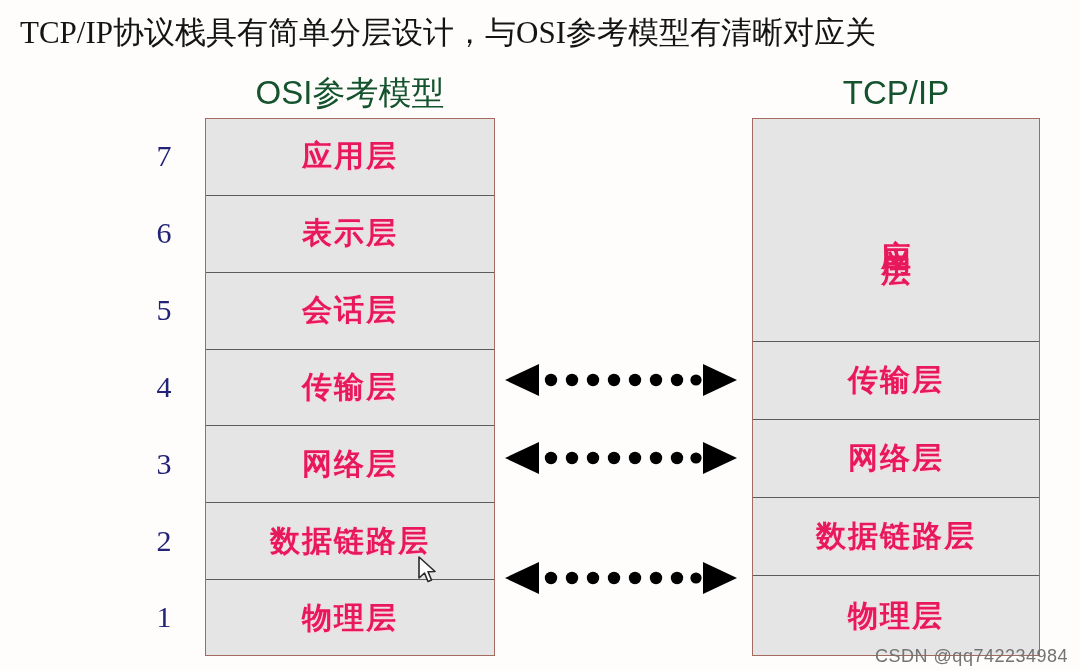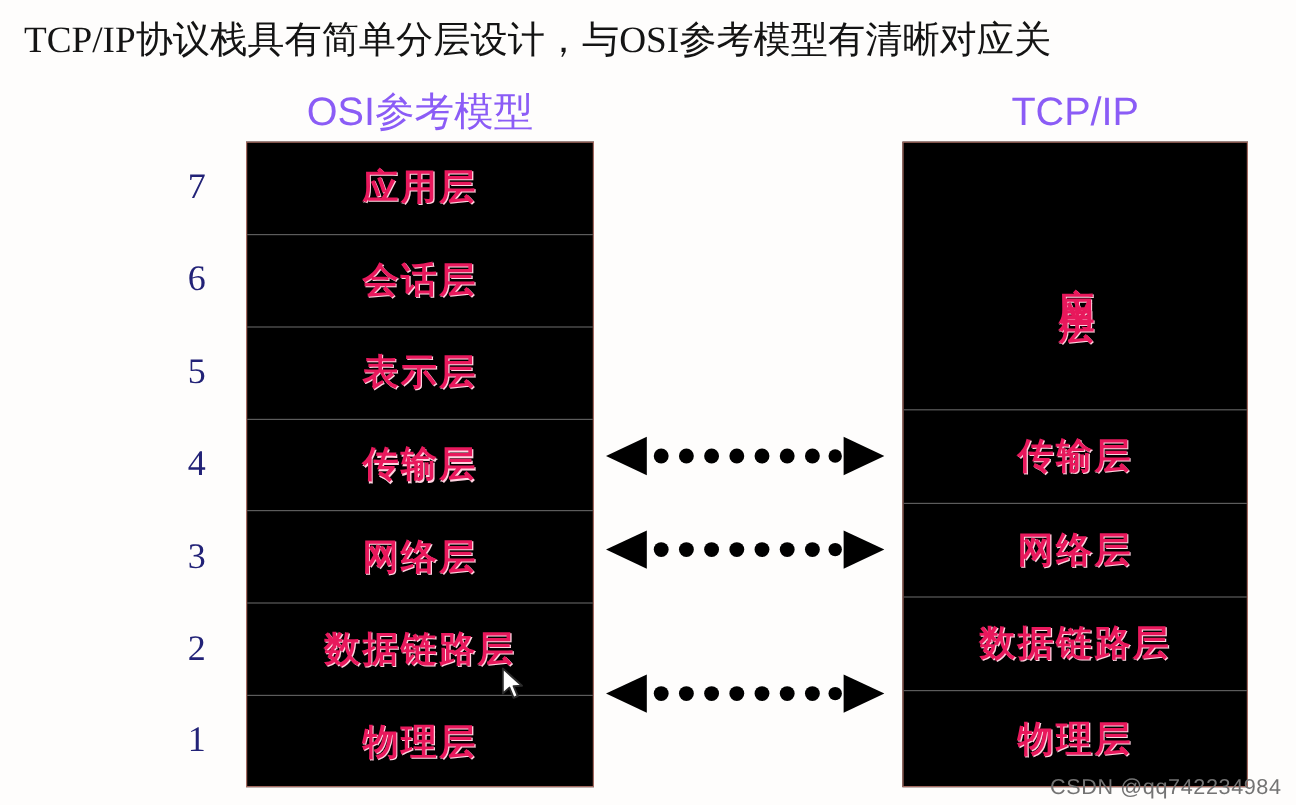--- a/index.html
+++ b/index.html
@@ -29,40 +29,40 @@
     color: #141414;
     letter-spacing: 0px;
   }
 
   
   .col-header {
     position: absolute;
     text-align: center;
     font-size: 33px;
     line-height: 38px;
-    color: #8b5cf6;
+    color: #14532d;
     font-family: "Liberation Sans", "DejaVu Sans", sans-serif;
   }
   #osi-header {
     left: 205px;
     top: 74px;
     width: 290px;
   }
   #tcpip-header {
     left: 752px;
     top: 74px;
     width: 288px;
   }
 
   
   .stack {
     position: absolute;
     border: 1.5px solid #a36a60;
     box-sizing: border-box;
-    background: #000000;
+    background: #e5e5e5;
     font-family: Liberation Serif, serif;
   }
   #osi-stack {
     left: 205px;
     top: 118px;
     width: 290px;
     height: 538px;
   }
   #tcpip-stack {
     left: 752px;
@@ -167,22 +167,22 @@
   <div class="layer-number">6</div>
   <div class="layer-number">5</div>
   <div class="layer-number">4</div>
   <div class="layer-number">3</div>
   <div class="layer-number">2</div>
   <div class="layer-number">1</div>
 </div>
 
 <div class="stack" id="osi-stack">
   <div class="layer-box osi-layer">应用层</div>
+  <div class="layer-box osi-layer">表示层</div>
   <div class="layer-box osi-layer">会话层</div>
-  <div class="layer-box osi-layer">表示层</div>
   <div class="layer-box osi-layer">传输层</div>
   <div class="layer-box osi-layer">网络层</div>
   <div class="layer-box osi-layer">数据链路层</div>
   <div class="layer-box osi-layer">物理层</div>
 </div>
 
 <div class="stack" id="tcpip-stack">
   <div class="layer-box tcp-app">
     <span class="vertical-text">应用层</span>
   </div>

